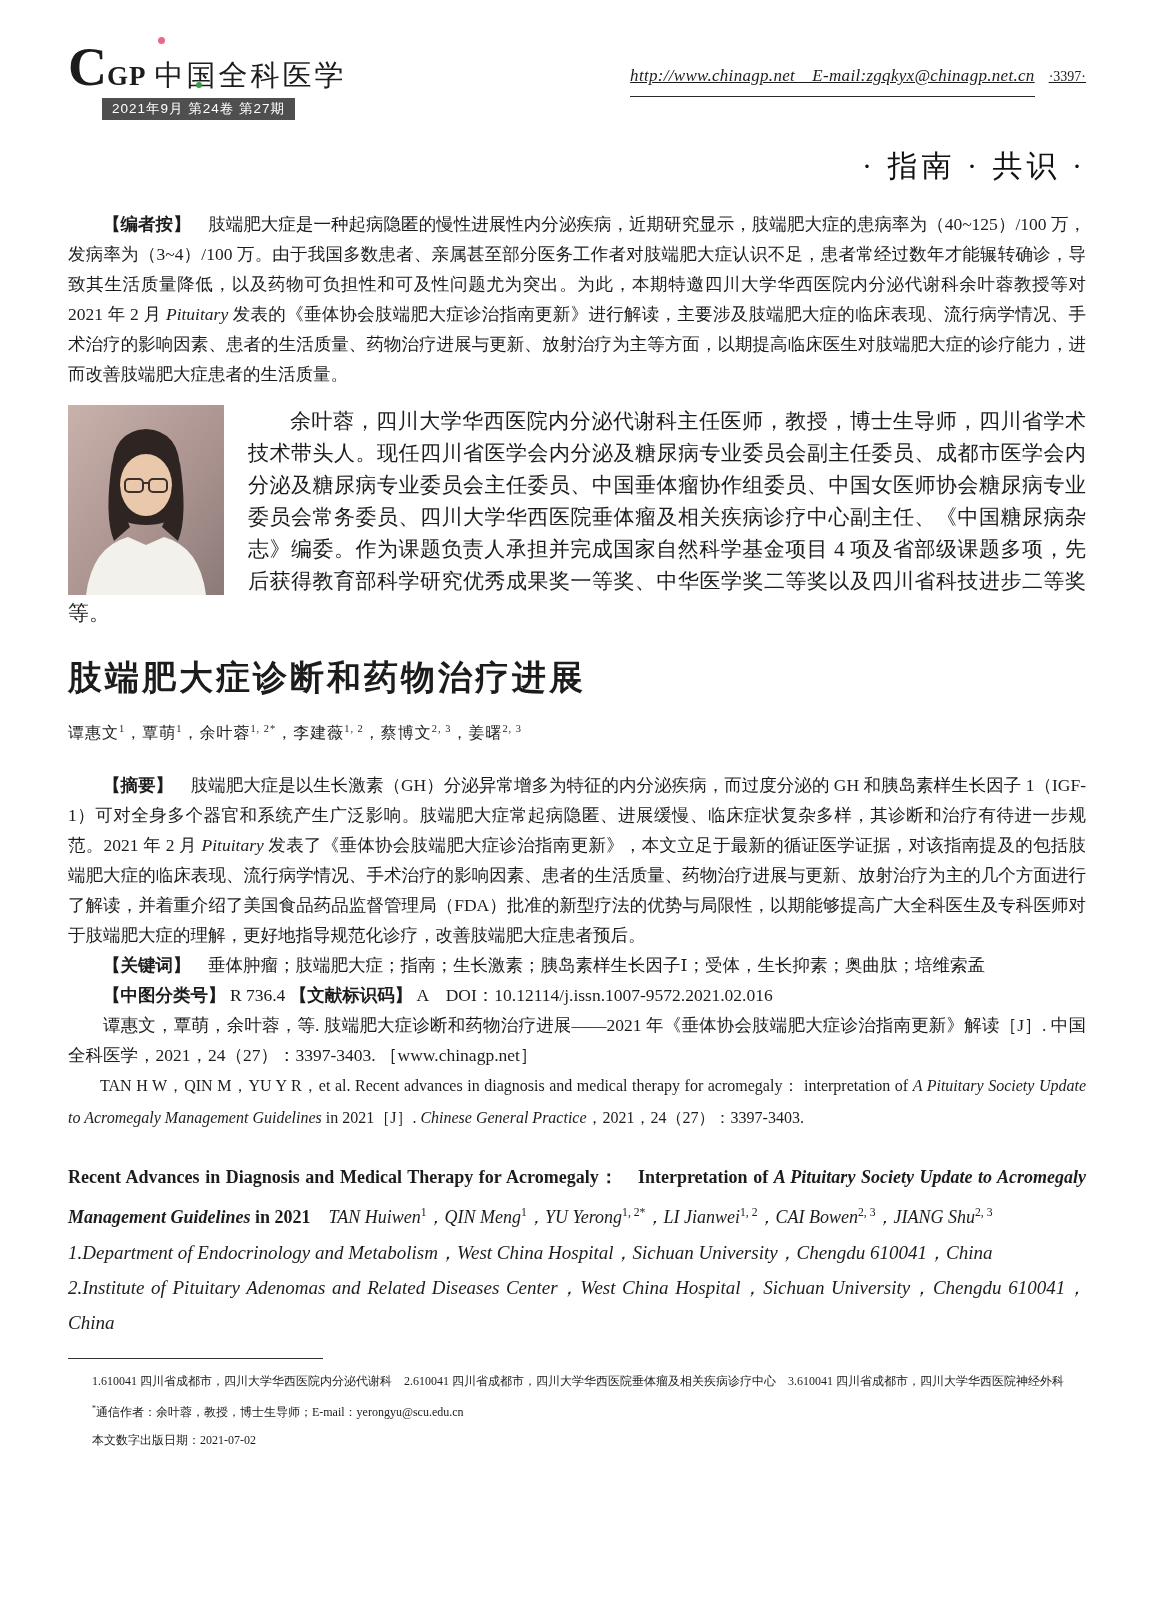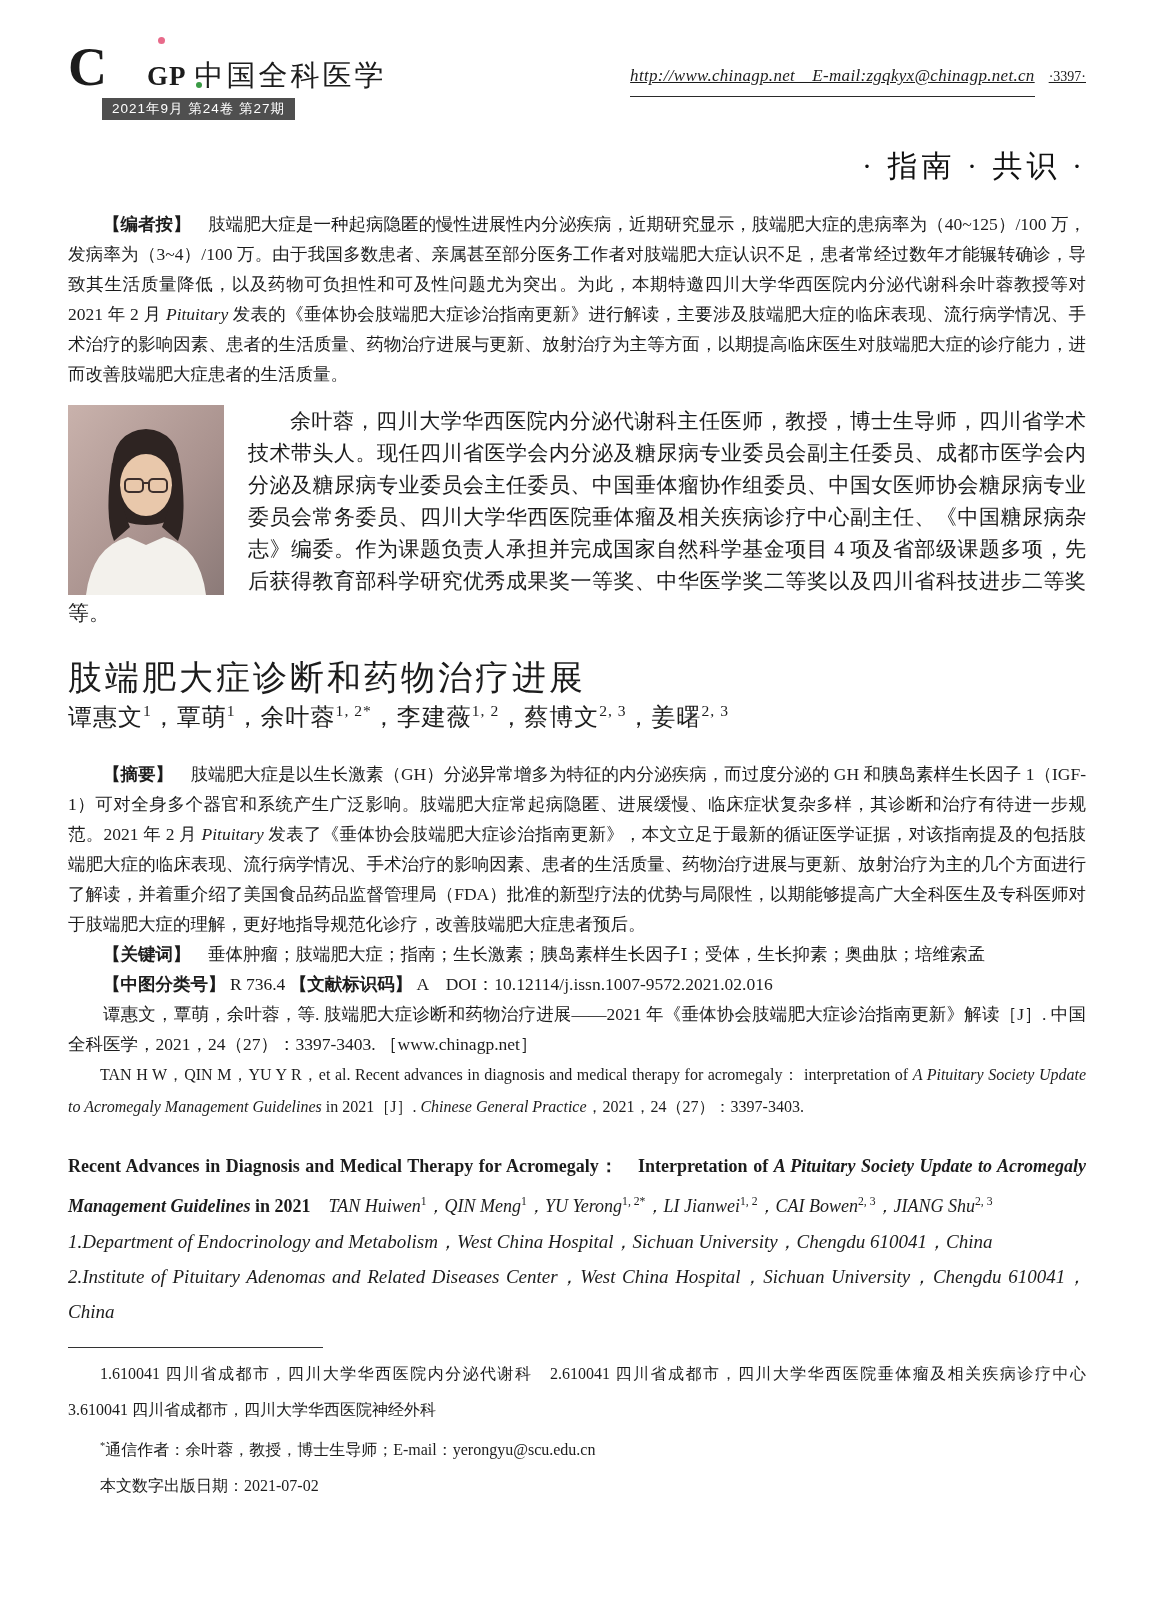--- a/index.html
+++ b/index.html
@@ -7,57 +7,57 @@
     width:1154px; height:1622px; margin:0 auto; background:#ffffff;
     box-sizing:border-box; padding:40px 68px 24px 68px;
     font-family:"Liberation Serif","DejaVu Serif",serif;
     color:#1c1c1c; overflow:hidden; position:relative;
   }
   
   .header { display:flex; justify-content:space-between; align-items:flex-start; }
   .logo { position:relative; }
   .logo-top { display:flex; align-items:baseline; line-height:1; }
   .logo-c  { font-size:54px; font-weight:bold; }
-  .logo-gp { font-size:27px; font-weight:bold; letter-spacing:1px;margin-left:40px; }
+  .logo-gp { font-size:27px; font-weight:bold; letter-spacing:1px; }
   .logo-cn { font-size:29px; font-weight:normal; font-family:"Liberation Sans","DejaVu Sans",sans-serif; margin-left:8px; letter-spacing:3px; }
   .logo-bar { margin-left:34px; margin-top:4px; background:#4f4f4f; color:#fff;
     font-size:13.5px; font-family:"Liberation Sans","DejaVu Sans",sans-serif;
     display:inline-block; padding:2px 10px; letter-spacing:1px; }
   .dot { position:absolute; border-radius:50%; }
   .dot-pink  { width:7px; height:7px; background:#e86a8a; left:90px; top:-3px; }
   .dot-green { width:6px; height:6px; background:#3a9a45; left:128px; top:42px; }
   .header-right { display:flex; align-items:baseline; gap:14px; padding-top:24px;text-decoration:underline; }
   .site-line { font-style:italic; font-size:17px; border-bottom:1.5px solid #2a2a2a; padding-bottom:9px; letter-spacing:0.3px; }
   .page-no { font-size:14px; }
   
   .section-label { text-align:right; font-size:30px; margin-top:26px; letter-spacing:4px; color:#111; }
   
   p { margin:0; }
   sup { font-size:0.65em; }
   .editor-note { margin-top:22px; font-size:17.5px; line-height:30px; text-align:justify; text-indent:2em; }
   .bio-block { margin-top:16px; overflow:hidden; }
   .photo { float:left; width:156px; height:190px; margin-right:24px; }
   .photo svg { display:block; }
   .bio-text { font-size:21px; line-height:32px; text-align:justify; text-indent:2em; }
-  .title { margin:26px 0 0 0; font-size:34px; font-weight:normal; letter-spacing:3px; }
+  .title { margin:26px 0 0 0; font-size:34px; font-weight:bold; letter-spacing:3px; }
   .subtitle { margin:8px 0 0 0; font-size:26px; font-weight:normal; letter-spacing:1px; padding-left:28px; }
-  .authors { font-size:24px; letter-spacing:1px; }
+  .authors { margin-top:22px; font-size:16px; letter-spacing:1px; }
   .abstract { margin-top:26px; font-size:17.5px; line-height:30px; text-align:justify; text-indent:2em; }
   .keywords { font-size:17.5px; line-height:30px; text-align:justify; text-indent:2em; }
   .meta-line { font-size:17.5px; line-height:30px; text-indent:2em; }
   .citation-cn { font-size:17.5px; line-height:30px; text-align:justify; text-indent:2em; }
   .citation-en { font-size:16px; line-height:32px; text-align:justify; text-indent:2em; }
   
   .english-block { margin-top:26px; }
   .en-title { font-size:18px; line-height:35px; text-align:justify; }
   .en-affil { font-size:19px; line-height:35px; font-style:italic; text-align:justify; }
   
   .footnote { margin-top:18px; }
   .fn-rule { width:255px; border-top:1.5px solid #333; margin-bottom:8px; }
-  .fn-text { font-size:16px; line-height:36px; text-align:justify; text-indent:2em; }
+  .fn-text { font-size:12px; line-height:28px; text-align:justify; text-indent:2em; }
 </style>
 </head>
 <body>
 
 <div class="page">
 
   <div class="header">
     <div class="logo">
       <div class="logo-top">
         <span class="logo-c">C</span>

